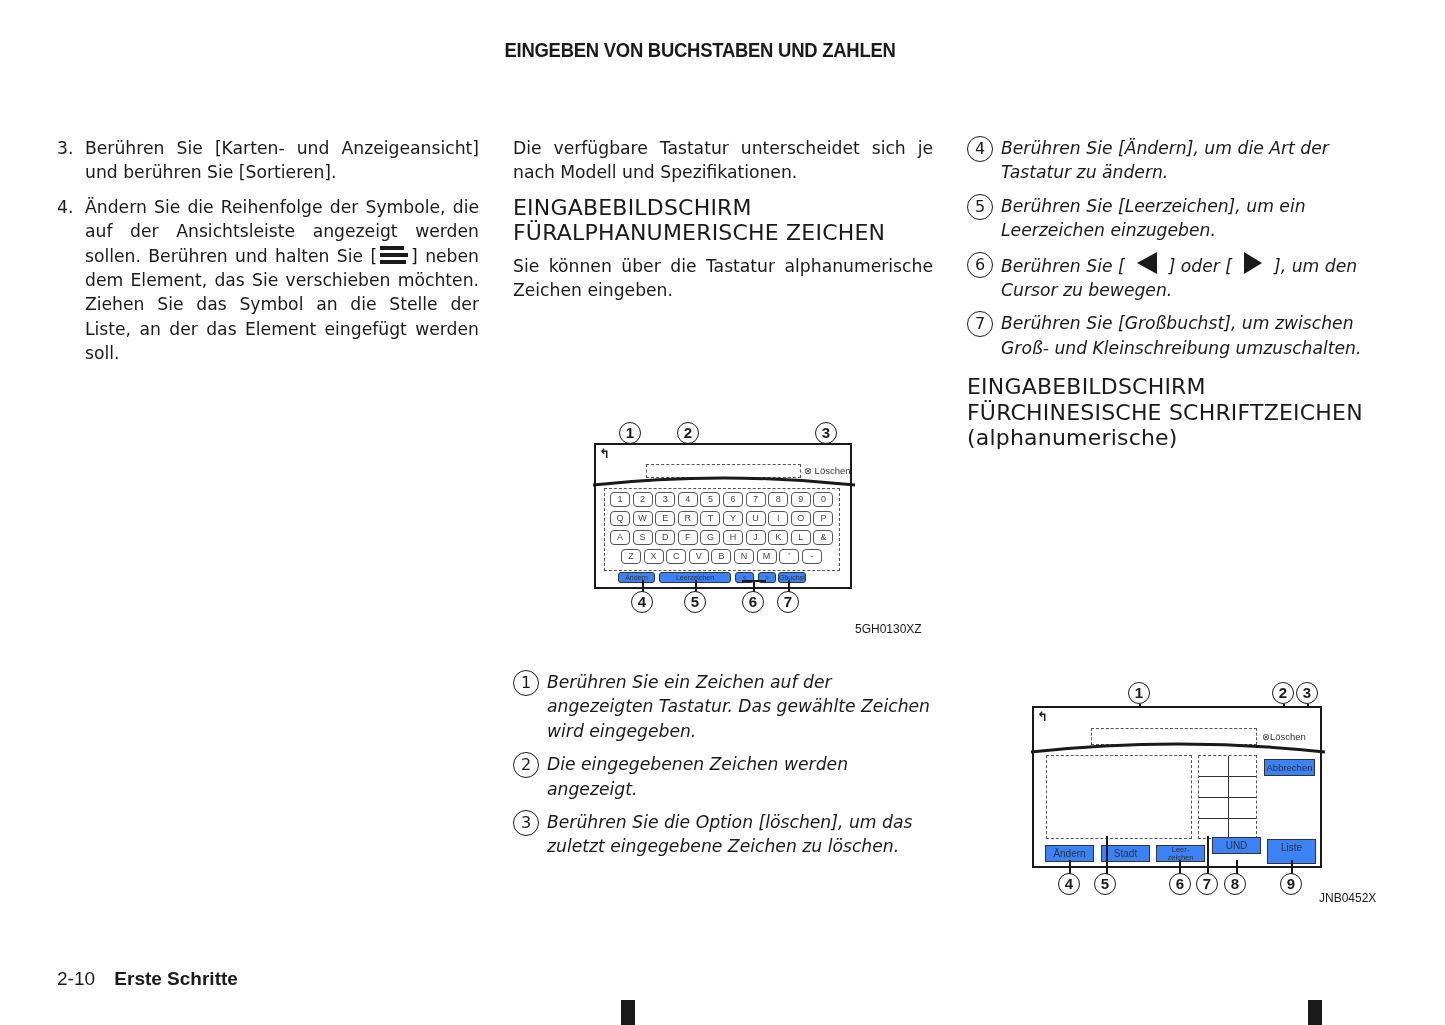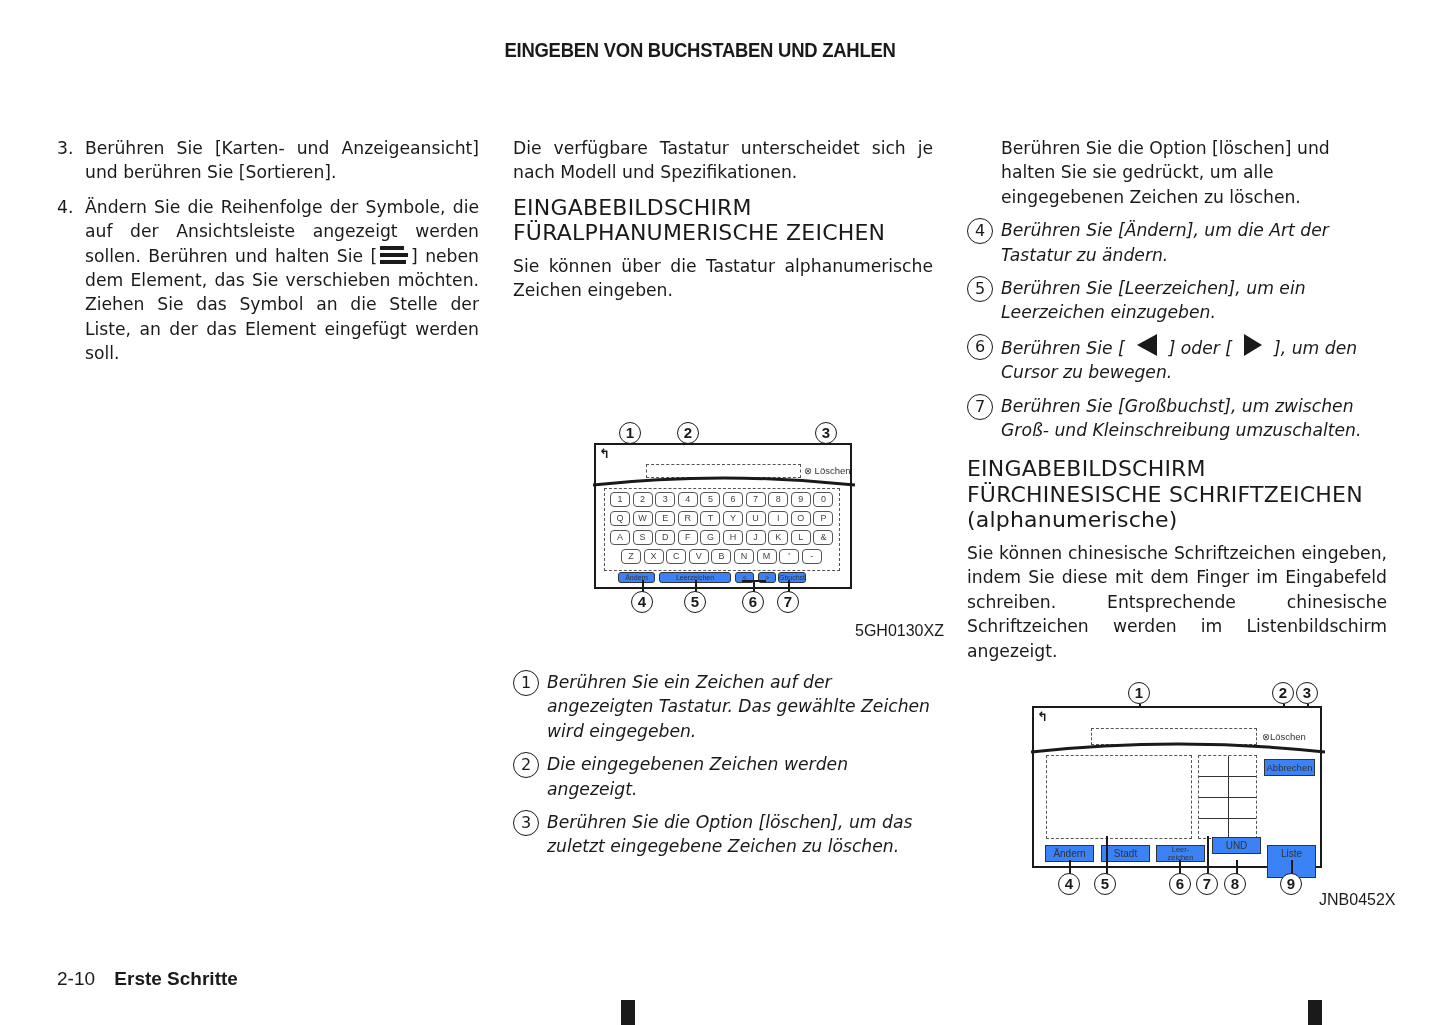--- a/index.html
+++ b/index.html
@@ -25,21 +25,21 @@
   .glyph-sort { display:inline-block; width:34px; height:22px; vertical-align:-5px; position:relative; }
   .glyph-sort i { position:absolute; left:3px; height:4px; background:#1a1a1a; }
   .tri { display:inline-block; width:0; height:0; vertical-align:-2px; margin:0 12px; }
   .tri.left { border-top:11px solid transparent; border-bottom:11px solid transparent; border-right:20px solid #1a1a1a; }
   .tri.right { border-top:11px solid transparent; border-bottom:11px solid transparent; border-left:18px solid #1a1a1a; }
 
   
   .diagram { position:absolute; }
   .diag1 { left:590px; top:420px; width:340px; height:220px; }
   .diag2 { left:1028px; top:680px; width:360px; height:230px; }
-  .fig-code { position:absolute; font-family:"Liberation Sans", sans-serif; font-size:16px; }
+  .fig-code { position:absolute; font-family:"Liberation Sans", sans-serif; font-size:12px; }
   .callout { position:absolute; width:20px; height:20px; border:1.8px solid #1a1a1a; border-radius:50%;
              font-family:"Liberation Sans", sans-serif; font-size:15px; font-weight:bold; line-height:20px; text-align:center; box-sizing:content-box; background:#fff; }
   .screen { position:absolute; border:2.5px solid #1a1a1a; background:#fff; box-sizing:border-box; }
   .dashed { position:absolute; border:1.5px dashed #555; box-sizing:border-box; }
   .key { position:absolute; border:1.2px solid #555; border-radius:4px; font-family:"Liberation Sans", sans-serif;
          font-size:9px; color:#444; text-align:center; box-sizing:border-box; background:#fff; }
   .btn { position:absolute; border:1.5px solid #333; font-family:"Liberation Sans", sans-serif; font-size:10px; color:#333;
          text-align:center; box-sizing:border-box; background:#3b82f6; }
   .line { position:absolute; background:#1a1a1a; }
   .loeschen { position:absolute; font-family:"Liberation Sans", sans-serif; font-size:9.5px; color:#333; white-space:nowrap; }
@@ -158,21 +158,20 @@
       <span class="circ">2</span>
       <span class="t">Die eingegebenen Zeichen werden angezeigt.</span>
     </div>
   <div class="circ-item">
       <span class="circ">3</span>
       <span class="t">Berühren Sie die Option [löschen], um das zuletzt eingegebene Zeichen zu löschen.</span>
     </div>
 </div>
 
 <div class="col col3">
-  <div class="indent" style="margin-bottom:9px;">Berühren Sie die Option [löschen] und halten Sie sie gedrückt, um alle eingegebenen Zeichen zu löschen.</div>
   <div class="circ-item">
       <span class="circ">4</span>
       <span class="t">Berühren Sie [Ändern], um die Art der Tastatur zu ändern.</span>
     </div>
   <div class="circ-item">
       <span class="circ">5</span>
       <span class="t">Berühren Sie [Leerzeichen], um ein Leerzeichen einzugeben.</span>
     </div>
   <div class="circ-item">
       <span class="circ">6</span>
@@ -180,21 +179,20 @@
     </div>
   <div class="circ-item">
       <span class="circ">7</span>
       <span class="t">Berühren Sie [Großbuchst], um zwischen Groß- und Kleinschreibung umzuschalten.</span>
     </div>
   <h2 style="margin-top:14px;">
     <span>EINGABEBILDSCHIRM</span><br>
     <span>FÜRCHINESISCHE SCHRIFTZEICHEN</span><br>
     <span>(alphanumerische)</span>
   </h2>
-  <p>Sie können chinesische Schriftzeichen eingeben, indem Sie diese mit dem Finger im Eingabefeld schreiben. Entsprechende chinesische Schriftzeichen werden im Listenbildschirm angezeigt.</p>
 </div>
 
 <div class="diagram diag2">
   <div class="callout" style="left:100px;top:2px;">1</div>
   <div class="callout" style="left:244px;top:2px;">2</div>
   <div class="callout" style="left:268px;top:2px;">3</div>
   <div class="line" style="left:111px;top:24px;width:1.5px;height:26px;"></div>
   <div class="line" style="left:255px;top:24px;width:1.5px;height:26px;"></div>
   <div class="line" style="left:279px;top:24px;width:1.5px;height:60px;"></div>
 
@@ -210,21 +208,21 @@
     <div class="line" style="left:194px;top:48px;width:1.2px;height:82px;background:#333;"></div>
     <div class="line" style="left:165px;top:68px;width:57px;height:1.2px;background:#333;"></div>
     <div class="line" style="left:165px;top:89px;width:57px;height:1.2px;background:#333;"></div>
     <div class="line" style="left:165px;top:110px;width:57px;height:1.2px;background:#333;"></div>
     <div class="btn" style="left:230px;top:51px;width:51px;height:17px;line-height:15px;font-size:9.5px;">Abbrechen</div>
     <div class="btn" style="left:11px;top:137px;width:49px;height:17px;line-height:15px;">Ändern</div>
     <div class="btn" style="left:67px;top:137px;width:49px;height:17px;line-height:15px;">Stadt</div>
     <div class="btn" style="left:122px;top:137px;width:49px;height:17px;line-height:8px;font-size:7.5px;white-space:pre-line;">Leer-
 zeichen</div>
     <div class="btn" style="left:178px;top:129px;width:49px;height:17px;line-height:15px;">UND</div>
-    <div class="btn" style="left:233px;top:137px;width:49px;height:33px;line-height:15px;">Liste</div>
+    <div class="btn" style="left:233px;top:131px;width:49px;height:25px;line-height:15px;">Liste</div>
   </div>
   <div class="line" style="left:41px;top:180px;width:1.5px;height:14px;"></div>
   <div class="line" style="left:78px;top:156px;width:1.5px;height:38px;"></div>
   <div class="line" style="left:151px;top:180px;width:1.5px;height:14px;"></div>
   <div class="line" style="left:179px;top:156px;width:1.5px;height:38px;"></div>
   <div class="line" style="left:208px;top:180px;width:1.5px;height:14px;"></div>
   <div class="line" style="left:263px;top:180px;width:1.5px;height:14px;"></div>
   <div class="callout" style="left:30px;top:193px;">4</div>
   <div class="callout" style="left:66px;top:193px;">5</div>
   <div class="callout" style="left:141px;top:193px;">6</div>

